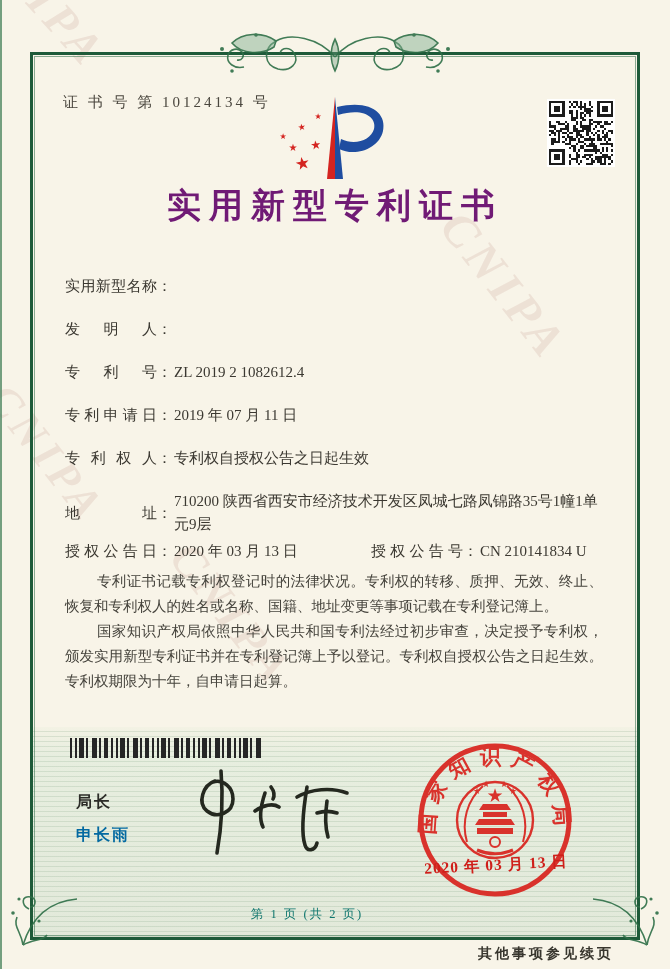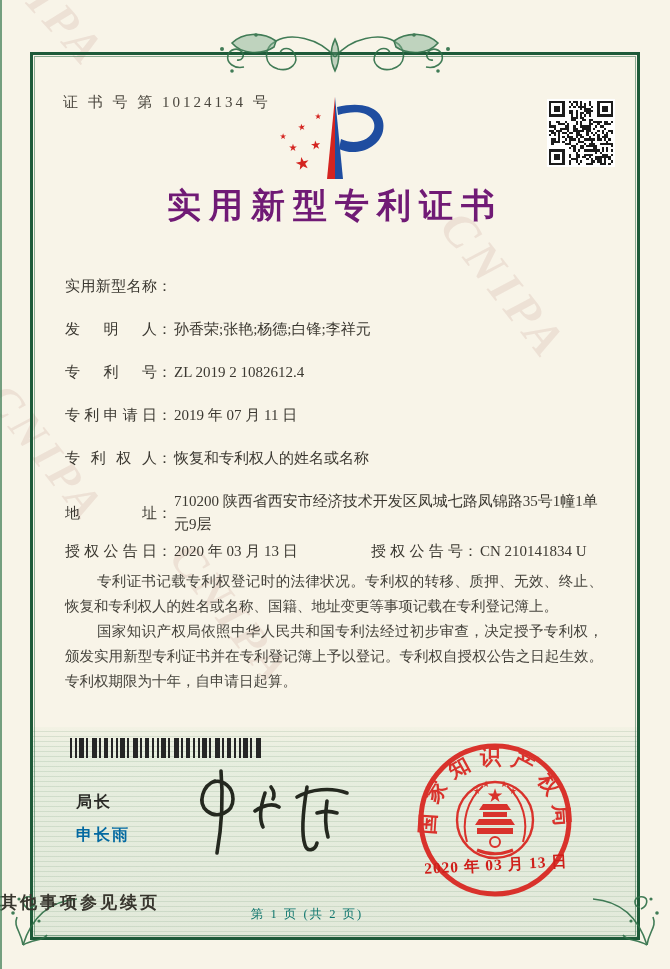--- a/index.html
+++ b/index.html
@@ -69,21 +69,21 @@
   }
   .signer-title{position:absolute; left:43px; top:737px; font-size:16px; font-weight:600; color:#2c2c28; z-index:3; font-family:Liberation Serif, serif; letter-spacing:2px;}
   .signer-name{position:absolute; left:43px; top:770px; font-size:16px; font-weight:700; color:#0369a1; z-index:3; font-family:"Liberation Sans","DejaVu Sans",sans-serif; letter-spacing:2px;}
   .signature{position:absolute; left:148px; top:712px; z-index:3;}
   .seal{position:absolute; left:382px; top:685px; z-index:3; opacity:.93;}
   .seal-date{
     position:absolute; left:378px; top:800px; width:170px; text-align:center; z-index:4;
     color:#cf1f1a; font-weight:700; font-size:15.5px; letter-spacing:1px; transform:rotate(-3deg);
   }
   .page-info{position:absolute; left:0; right:56px; top:851px; text-align:center; font-size:12.5px; letter-spacing:2px; color:#0f766e; z-index:3;}
-  .footer-note{position:absolute; left:0; right:56px; top:891px; text-align:left; font-size:17px; font-weight:600; letter-spacing:3px; color:#38362e; z-index:3;}
+  .footer-note{position:absolute; left:0; right:56px; top:945px; text-align:right; font-size:14px; font-weight:600; letter-spacing:3px; color:#38362e; z-index:3;}
   svg{display:block;}
 </style>
 </head>
 <body>
 
 <div class="page">
 
   <div class="edge-line"></div>
 
   <div class="wm wm1">CNIPA</div>
@@ -168,36 +168,35 @@
 
     <div class="content">
       <div id="info-fields">
           <div class="frow">
             <span class="flabel">实用新型名称</span>
             <span class="fcolon">：</span>
           </div>
           <div class="frow">
             <span class="flabel">发明人</span>
             <span class="fcolon">：</span>
-            <span class="fvalue">孙香荣;张艳;杨德;白锋;李祥元</span>
           </div>
           <div class="frow">
             <span class="flabel">专利号</span>
             <span class="fcolon">：</span>
             <span class="fvalue">ZL 2019 2 1082612.4</span>
           </div>
           <div class="frow">
             <span class="flabel">专利申请日</span>
             <span class="fcolon">：</span>
             <span class="fvalue">2019 年 07 月 11 日</span>
           </div>
           <div class="frow">
             <span class="flabel">专利权人</span>
             <span class="fcolon">：</span>
-            <span class="fvalue">恢复和专利权人的姓名或名称</span>
+            <span class="fvalue">专利权自授权公告之日起生效</span>
           </div>
           <div class="frow addr">
             <span class="flabel">地址</span>
             <span class="fcolon">：</span>
             <span class="fvalue">710200 陕西省西安市经济技术开发区凤城七路凤锦路35号1幢1单元9层</span>
           </div>
         </div>
 
       <div class="grant-row">
         <span class="grant-left">

